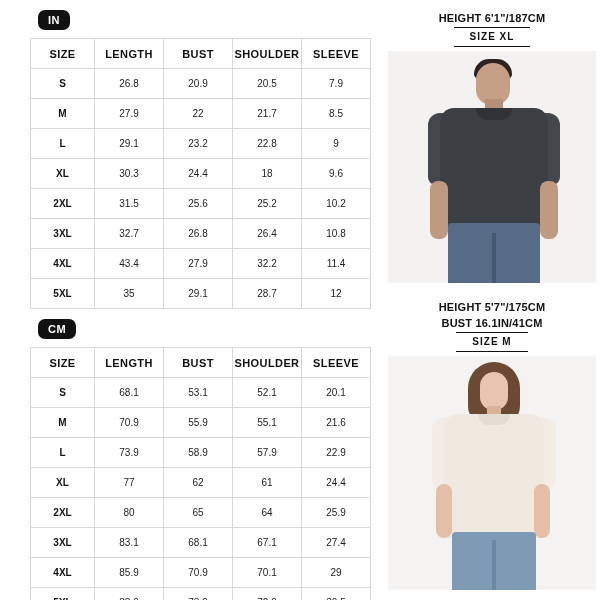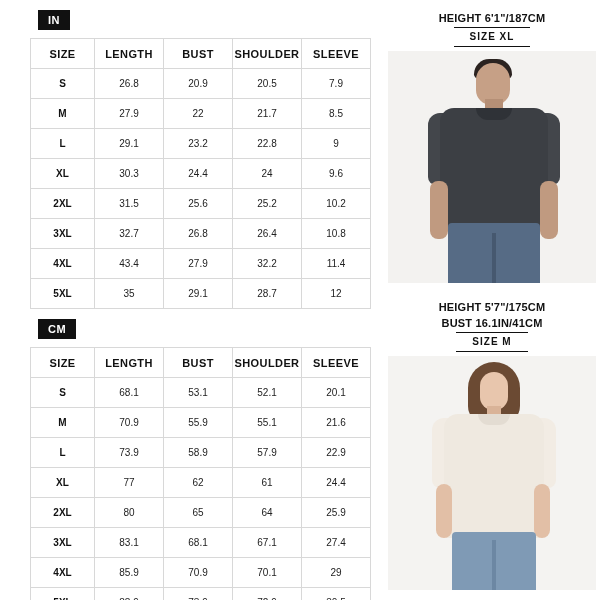--- a/index.html
+++ b/index.html
@@ -41,20 +41,21 @@
   .unit-badge {
     display: inline-block;
     background: #111111;
     color: #ffffff;
     font-size: 11px;
     font-weight: bold;
     letter-spacing: 0.5px;
     padding: 4px 10px;
     margin-left: 30px;
     margin-bottom: 8px;
+    border-radius: 7px;
   }
   .unit-badge.second {
     margin-top: 10px;
   }
 
   
   table.size-table {
     border-collapse: collapse;
     width: 340px;
     margin-left: 22px;
@@ -331,21 +332,21 @@
           <td class="size-cell">L</td>
           <td>29.1</td>
           <td>23.2</td>
           <td>22.8</td>
           <td>9</td>
         </tr>
         <tr>
           <td class="size-cell">XL</td>
           <td>30.3</td>
           <td>24.4</td>
-          <td>24</td>
+          <td>18</td>
           <td>9.6</td>
         </tr>
         <tr>
           <td class="size-cell">2XL</td>
           <td>31.5</td>
           <td>25.6</td>
           <td>25.2</td>
           <td>10.2</td>
         </tr>
         <tr>

